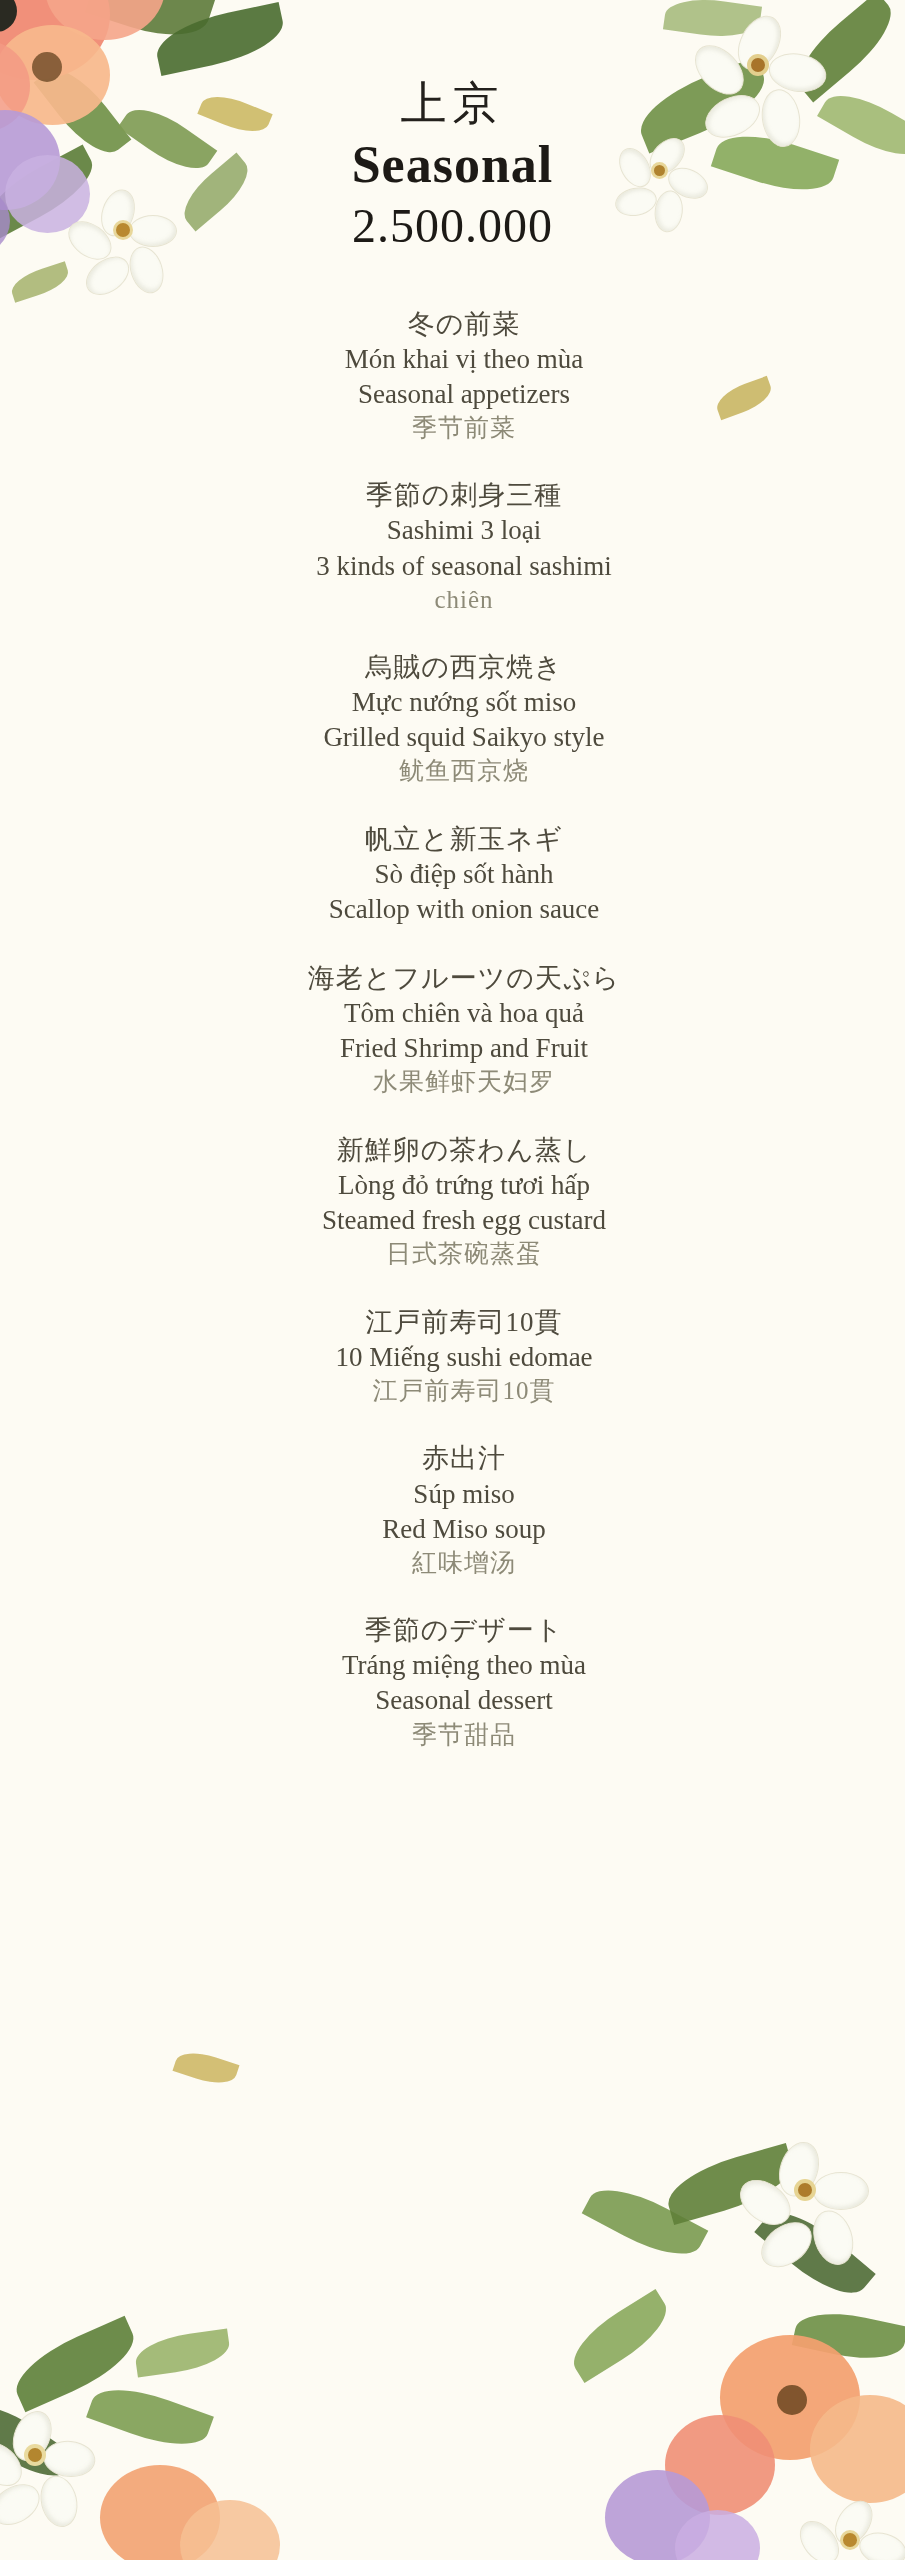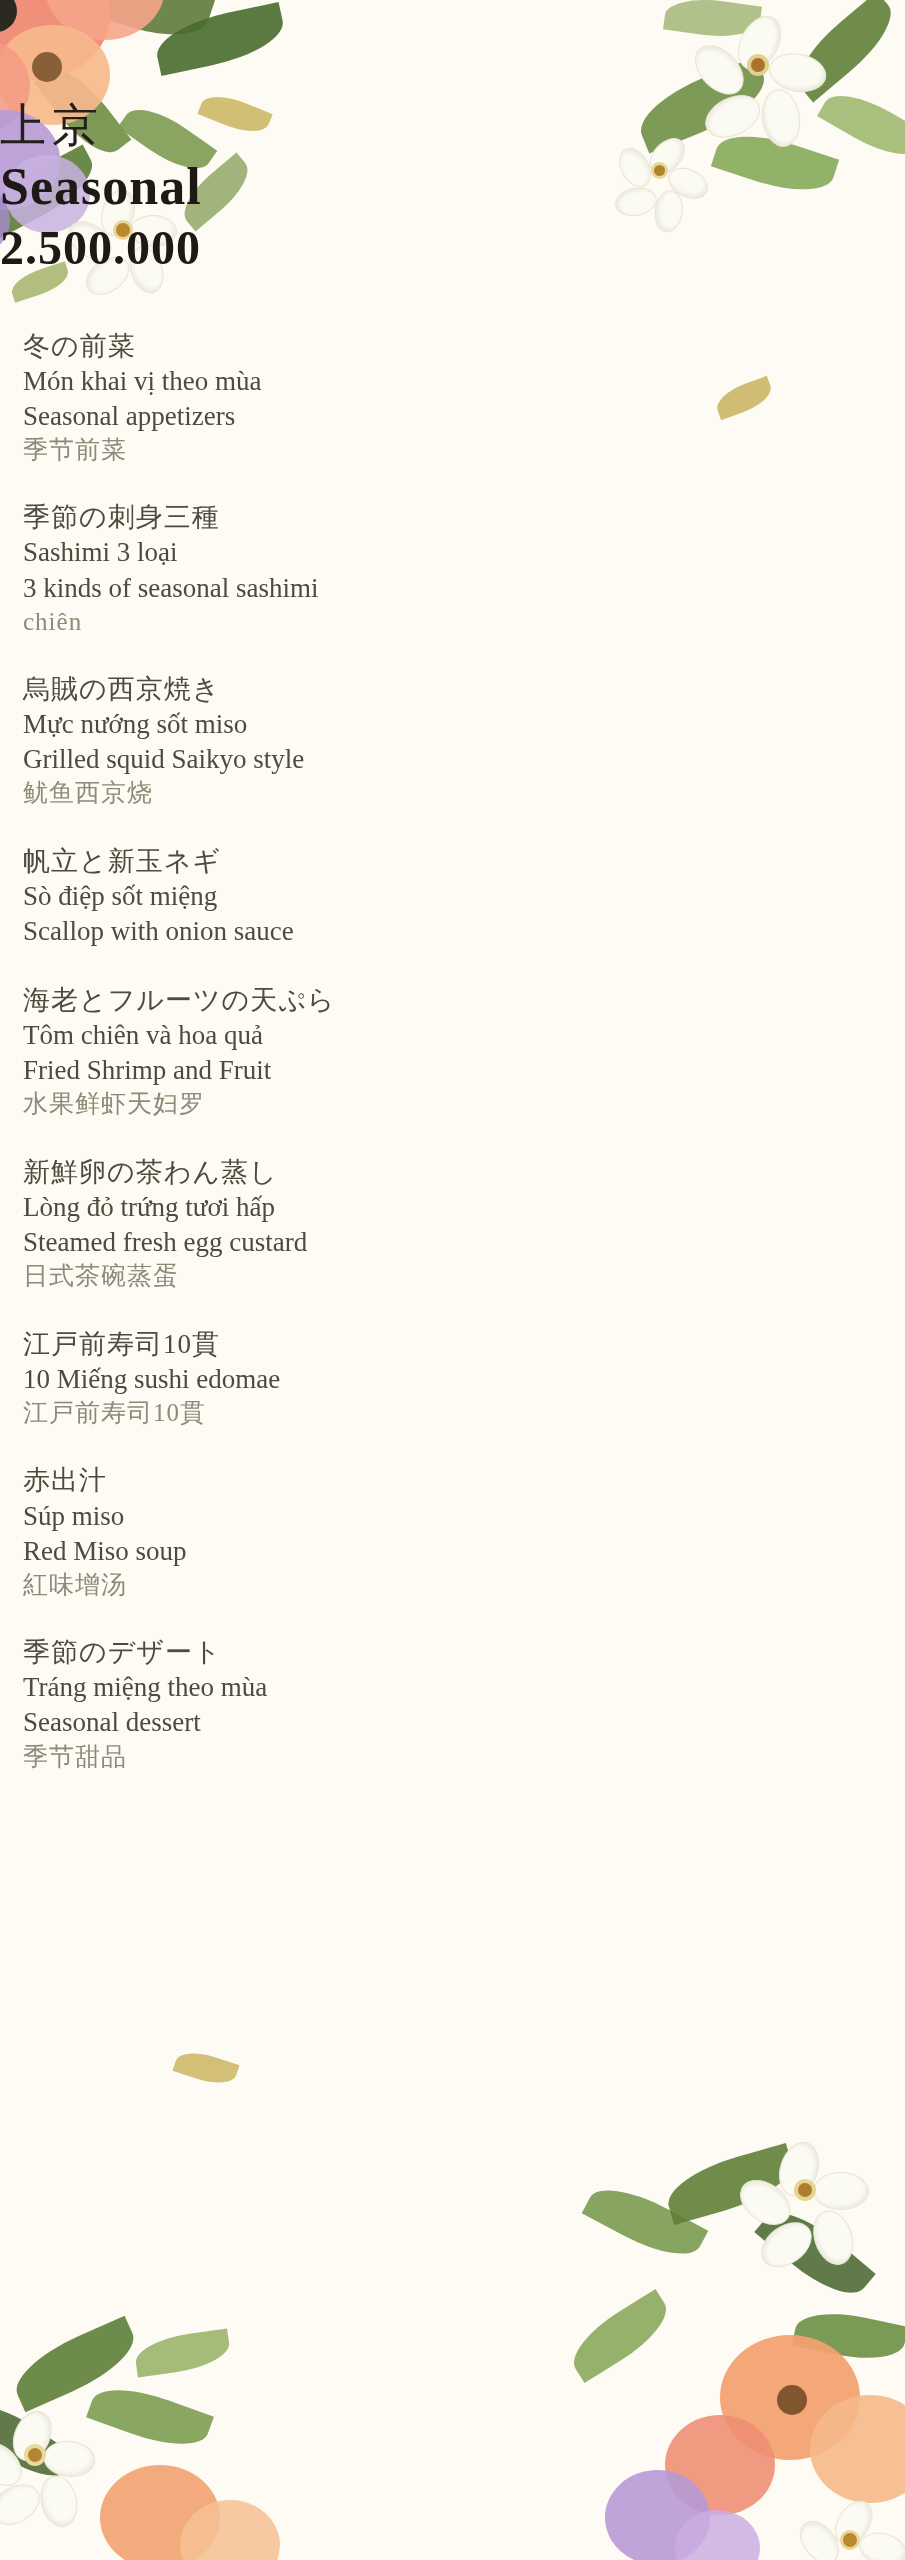--- a/index.html
+++ b/index.html
@@ -62,41 +62,41 @@
     margin: -7px 0 0 -7px;
     border-radius: 50%;
     background: #b9892f;
     box-shadow: 0 0 0 3px #e8d79a;
   }
 
   
   .content {
     position: relative;
     z-index: 5;
-    text-align: left;
-    padding-top: 98px;
+    text-align: center;
+    padding-top: 76px;
   }
   .title-jp {
     font-size: 46px;
     letter-spacing: 6px;
     color: #23201c;
     line-height: 1.2;
     margin-bottom: 4px;
     font-weight: 400;
   }
   .title-main {
     font-size: 52px;
     font-weight: bold;
     color: #1d1a16;
     letter-spacing: 1px;
     line-height: 1.15;
   }
   .title-price {
     font-size: 48px;
-    font-weight: bold;
+    font-weight: normal;
     color: #1d1a16;
     letter-spacing: 1px;
     line-height: 1.2;
     margin-top: 2px;
   }
 
   .menu {
     margin-top: 52px;
   }
   .menu-item {
@@ -269,21 +269,21 @@
 
       <div class="menu-item">
         <div class="line l-jp">烏賊の西京焼き</div>
         <div class="line l-vi">Mực nướng sốt miso</div>
         <div class="line l-en">Grilled squid Saikyo style</div>
         <div class="line l-cn">鱿鱼西京烧</div>
       </div>
 
       <div class="menu-item">
         <div class="line l-jp">帆立と新玉ネギ</div>
-        <div class="line l-vi">Sò điệp sốt miệng</div>
+        <div class="line l-vi">Sò điệp sốt hành</div>
         <div class="line l-en">Scallop with onion sauce</div>
       </div>
 
       <div class="menu-item">
         <div class="line l-jp">海老とフルーツの天ぷら</div>
         <div class="line l-vi">Tôm chiên và hoa quả</div>
         <div class="line l-en">Fried Shrimp and Fruit</div>
         <div class="line l-cn">水果鲜虾天妇罗</div>
       </div>
 

